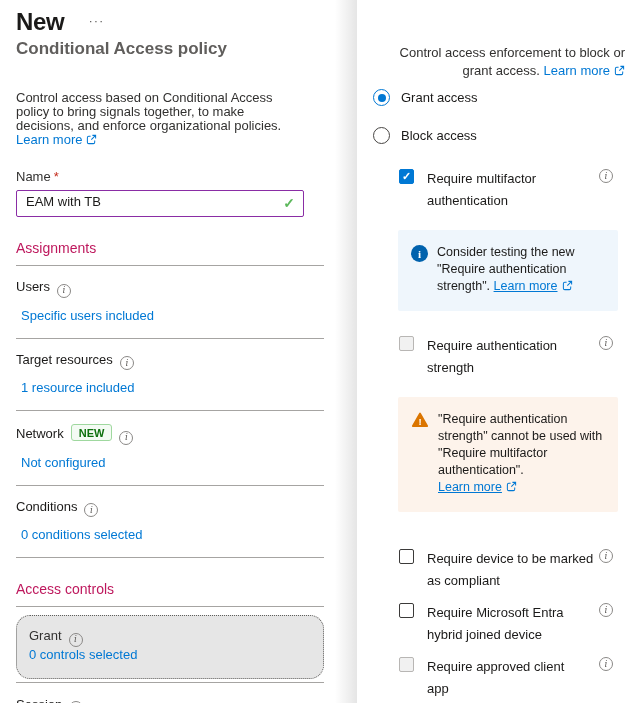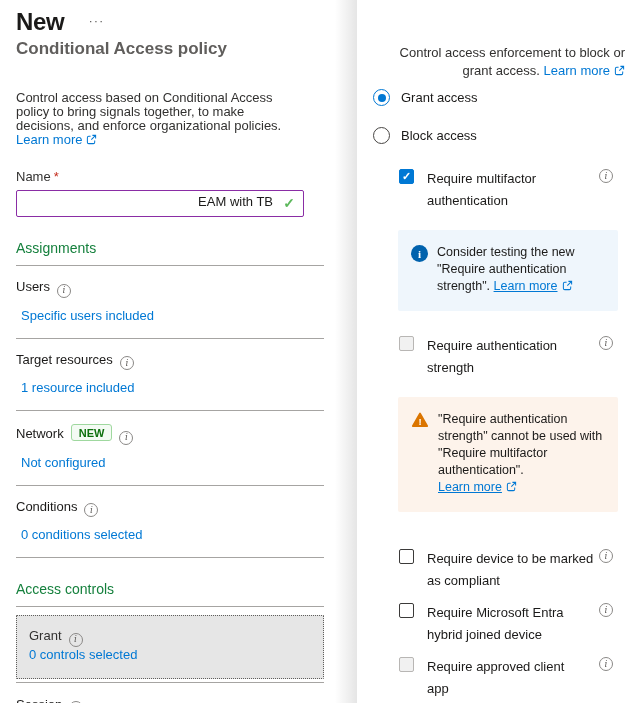--- a/index.html
+++ b/index.html
@@ -29,33 +29,33 @@
   .title-row { display:flex; align-items:flex-start; gap:24px; }
   .page-title { font-size:24px; font-weight:700; color:#1b1a19; letter-spacing:-0.3px; }
   .more-btn { color:#605e5c; font-size:13px; letter-spacing:1px; margin-top:5px; cursor:pointer; }
   .subtitle { color:#605e5c; font-size:17px; margin-top:3px;font-weight:bold; }
   .description { margin-top:32px; width:286px; line-height:14px; }
   .name-label { margin-top:22px; }
   .req { color:#c42b1c; margin-left:3px; }
   .input-wrap { position:relative; margin-top:6px; width:288px; }
   .text-input { width:100%; height:27px; border:1.5px solid #8a2da5; border-radius:2px;
     padding:0 30px 4px 9px; font-size:13px; color:#1b1a19;
-    font-family:"Liberation Sans", sans-serif; outline:none; background:#fff;text-align:right; }
+    font-family:"Liberation Sans", sans-serif; outline:none; background:#fff; }
   .input-check { position:absolute; right:9px; top:5px; color:#5db85c; font-size:14px; font-weight:700; }
 
-  .section-header { margin-top:23px; font-size:14px; color:#15803d; }
+  .section-header { margin-top:23px; font-size:14px; color:#be185d; }
   .section-header + .divider { margin-top:9px; }
   .pitem { padding:13px 0 15px 0; border-bottom:1px solid #a6a4a2; }
   .pitem .item-label { color:#1b1a19; }
   .pitem .item-link { margin-top:10px; margin-left:5px; }
   .badge-new { display:inline-block; margin-left:7px; padding:2px 7px 1px;
     font-size:11px; font-weight:700; color:#0e700e; background:#f4fbf4;
     border:1px solid #9fd89f; border-radius:3px; vertical-align:1px; }
   .grant-card { margin-top:8px; background:#e6e6e6; border:1px dotted #5f5e5c;
-    border-radius:1px; padding:12px 12px 16px 12px; }
+    border-radius:14px; padding:12px 12px 16px 12px; }
   .grant-card + .divider { margin-top:3px; }
   .after-card { padding-top:14px; }
 
   
   .intro { margin-left:16px; width:252px; line-height:18px;text-align:right; }
   .radio-row { display:flex; align-items:center; gap:11px; margin-left:16px; margin-top:9px; }
   .radio-row.first { margin-top:21px; }
   .radio { width:17px; height:17px; border-radius:50%; border:1px solid #484644;
     background:#fff; flex:none; position:relative; cursor:pointer; }
   .radio.selected { border-color:#0078d4; }

